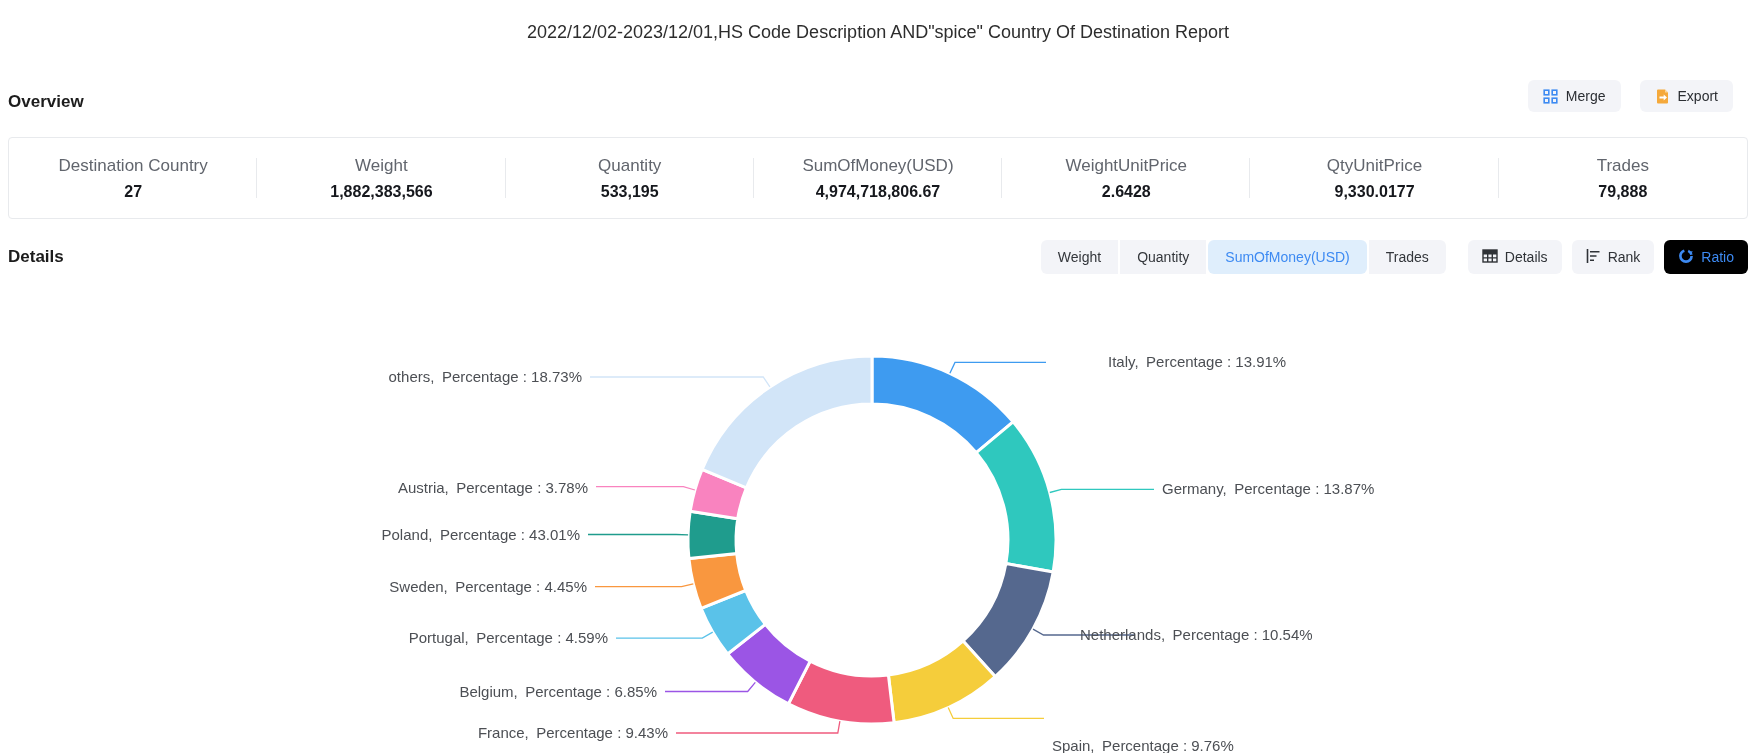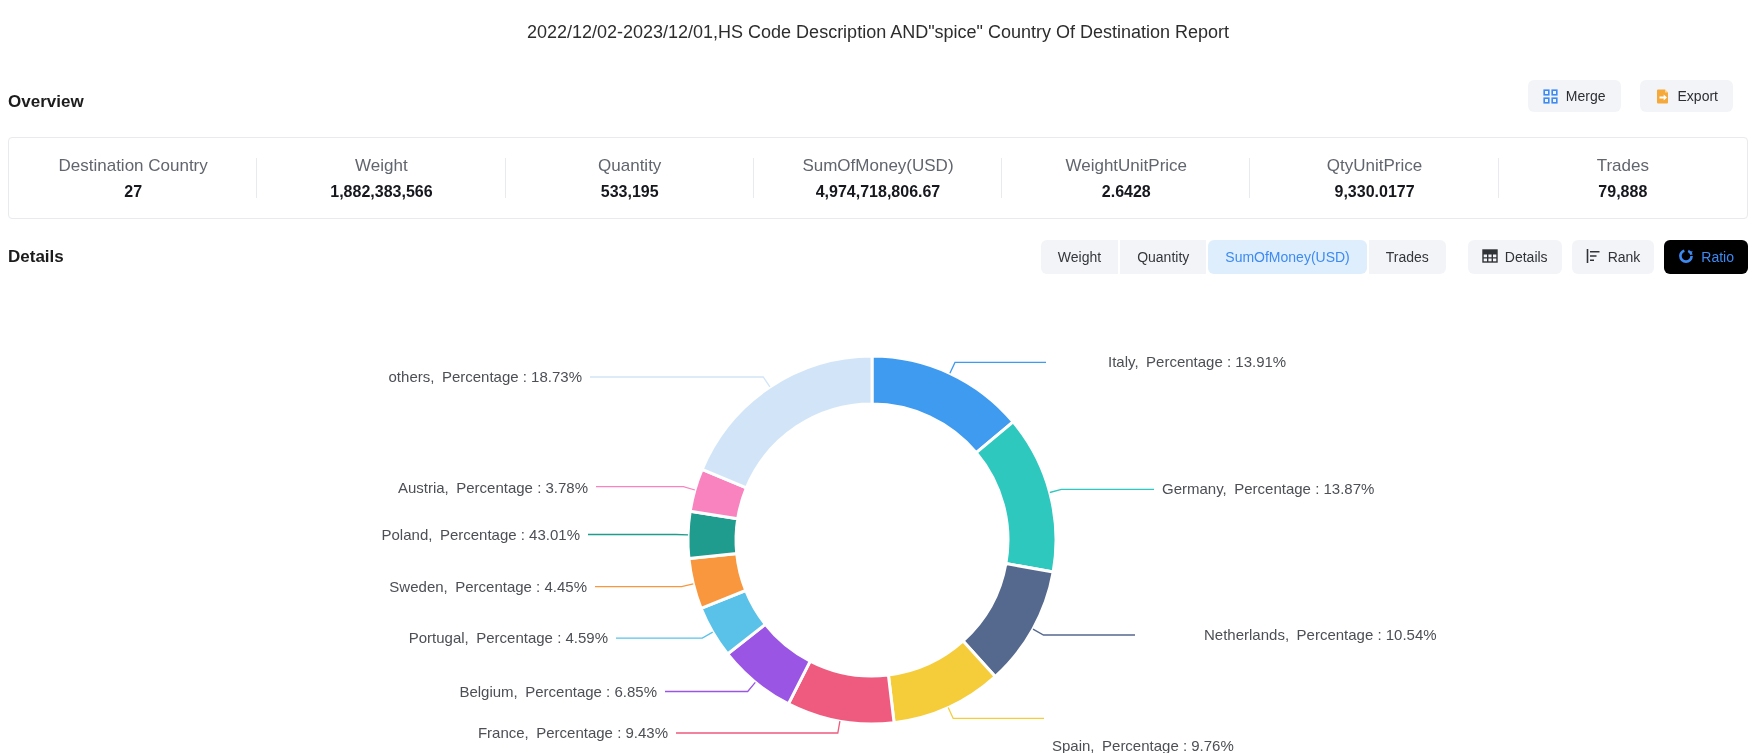--- a/index.html
+++ b/index.html
@@ -181,21 +181,21 @@
       <polyline points="693.3,309.8 681.6,312.7 595,312.7" fill="none" stroke="#F9973F" stroke-width="1.3"></polyline>
       <path d="M688.9 284.5A184 184 0 0 1 690.2 237.3L737.7 244.8A136 136 0 0 0 736.7 279.6Z" fill="#1F9C8D" stroke="#ffffff" stroke-width="3" class="pie-slice"></path>
       <polyline points="688.1,260.9 676.1,260.5 588,260.5" fill="none" stroke="#1F9C8D" stroke-width="1.3"></polyline>
       <path d="M690.2 237.3A184 184 0 0 1 702.1 195.4L746.4 213.8A136 136 0 0 0 737.7 244.8Z" fill="#F983BF" stroke="#ffffff" stroke-width="3" class="pie-slice"></path>
       <polyline points="694.9,216.0 683.4,212.7 596,212.7" fill="none" stroke="#F983BF" stroke-width="1.3"></polyline>
       <path d="M702.1 195.4A184 184 0 0 1 872.0 82.0L872.0 130.0A136 136 0 0 0 746.4 213.8Z" fill="#D2E5F8" stroke="#ffffff" stroke-width="3" class="pie-slice"></path>
       <polyline points="769.9,112.9 763.2,103.0 590,103.0" fill="none" stroke="#D2E5F8" stroke-width="1.3"></polyline>
     </svg>
 <div class="chart-label" style="top: 77.4186px; left: 1108px;">Italy, Percentage : 13.91%</div>
     <div class="chart-label" style="top: 204.41px; left: 1162px;">Germany, Percentage : 13.87%</div>
-    <div class="chart-label" style="top: 349.963px; left: 1204px;">Netherlands, Percentage : 10.54%</div>
+    <div class="chart-label" style="top: 349.963px; left: 1080px;">Netherlands, Percentage : 10.54%</div>
     <div class="chart-label" style="top: 433.381px; left: 1052px; margin-top: 28px;">Spain, Percentage : 9.76%</div>
     <div class="chart-label" style="top: 447.985px; right: 1088px;">France, Percentage : 9.43%</div>
     <div class="chart-label" style="top: 406.53px; right: 1099px;">Belgium, Percentage : 6.85%</div>
     <div class="chart-label" style="top: 353.124px; right: 1148px;">Portugal, Percentage : 4.59%</div>
     <div class="chart-label" style="top: 301.653px; right: 1169px;">Sweden, Percentage : 4.45%</div>
     <div class="chart-label" style="top: 249.521px; right: 1176px;">Poland, Percentage : 43.01%</div>
     <div class="chart-label" style="top: 203px; right: 1168px;">Austria, Percentage : 3.78%</div>
     <div class="chart-label" style="top: 91.9636px; right: 1174px;">others, Percentage : 18.73%</div>
   </div>
 

